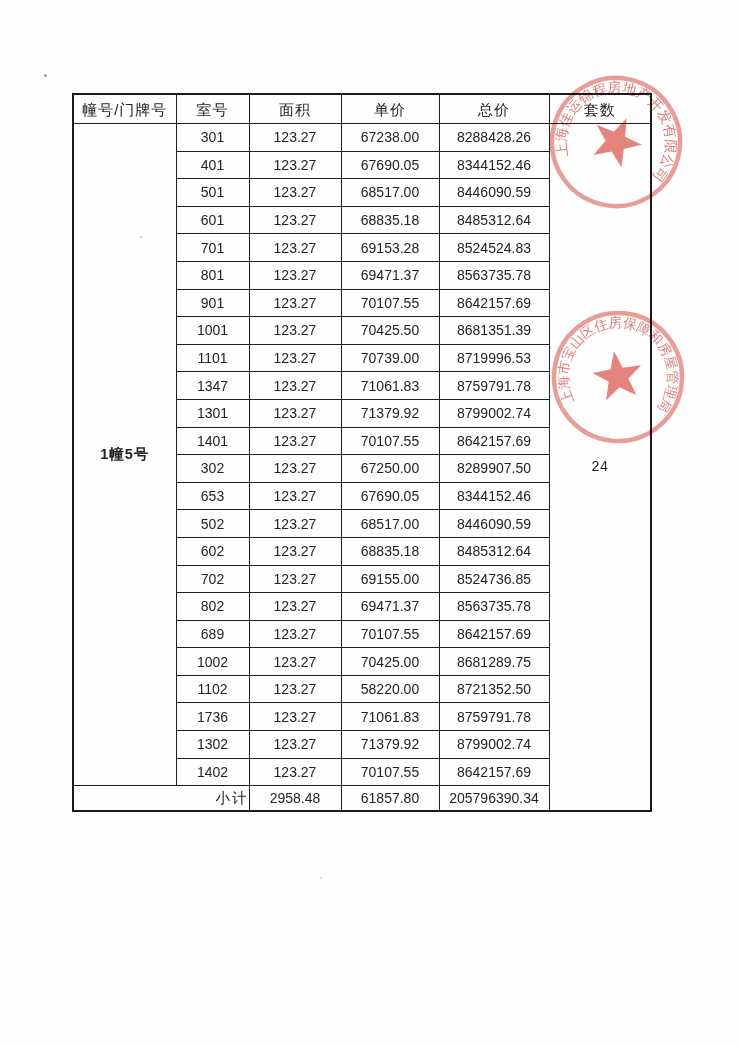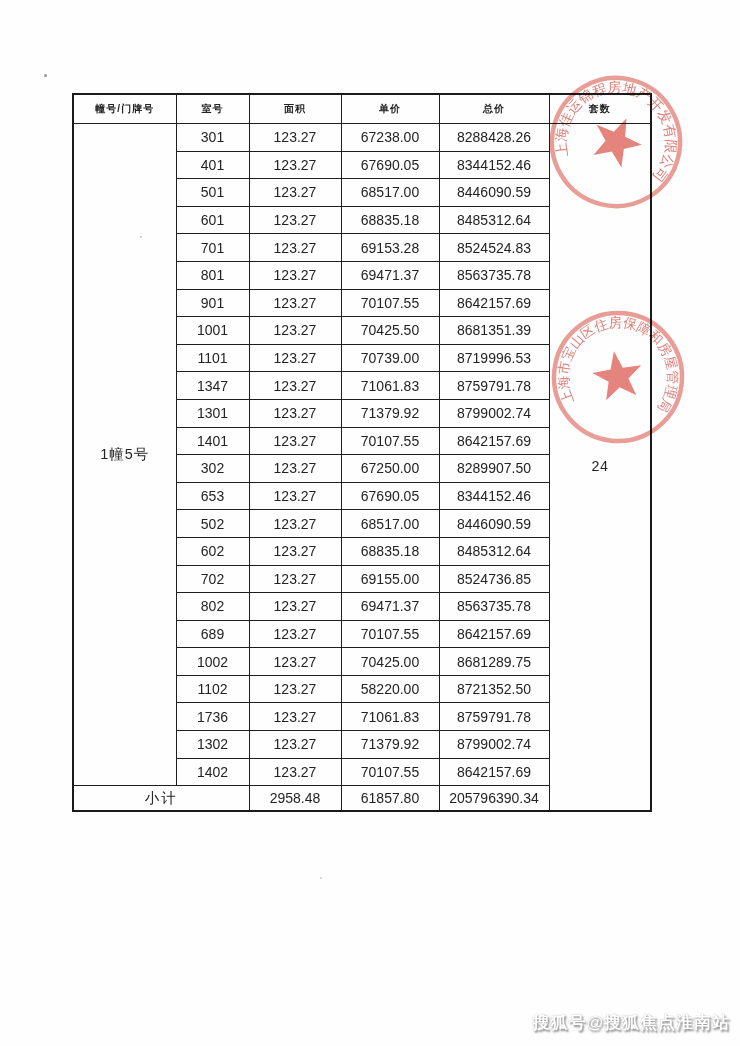--- a/index.html
+++ b/index.html
@@ -27,36 +27,37 @@
     text-align:center;
     vertical-align:middle;
     padding:0;
     font-size:14px;
     line-height:1;
     overflow:hidden;
     white-space:nowrap;
   }
   .doc-table thead th{
     height:28px;
-    font-weight:700;
-    font-size:10px;
+    font-weight:400;
+    font-size:15px;
     letter-spacing:1px;
   }
   .doc-table tr.data-row{height:27.6px;}
   .doc-table tr.subtotal-row{height:25px;}
   .doc-table td.building{
-    font-weight:400;
+    font-weight:700;
     font-size:14.5px;
     letter-spacing:1px;
   }
   .doc-table td.count{font-size:14px;font-family:Liberation Mono, monospace;}
   .doc-table td.subtotal-label{
     font-weight:400;
     font-size:14.5px;
     letter-spacing:2px;
+    text-align:right;
   }
 
   
   .stamp{
     position:absolute;
     mix-blend-mode:multiply;
     opacity:.88;
     pointer-events:none;
   }
   .stamp-company{left:546px;top:72px;transform:rotate(14deg);}
@@ -271,18 +272,17 @@
 
   <svg class="stamp stamp-bureau" width="140" height="140" viewBox="0 0 140 140">
     <circle cx="70" cy="70" r="64" fill="none" stroke="#de655c" stroke-opacity="0.72" stroke-width="4.5"></circle>
     <polygon points="70,44 76.2,61.5 94.7,62 80,73.2 85.3,91 70,80.5 54.7,91 60,73.2 45.3,62 63.8,61.5" transform="rotate(-15 70 70)" fill="#dd5a50" fill-opacity="0.85"></polygon>
     <path id="sealArc2" d="M 29.0,98.7 A 50,50 0 1 1 111.0,98.7" fill="none"></path>
     <text font-size="13.5" fill="#cf4a42" fill-opacity="0.82" letter-spacing="0">
       <textPath href="#sealArc2">上海市宝山区住房保障和房屋管理局</textPath>
     </text>
   </svg>
 
-  <div class="watermark">搜狐号@搜狐焦点淮南站</div>
 
   <div class="speck s1"></div>
   <div class="speck s2"></div>
   <div class="speck s3"></div>
 </div>
 
 </body></html>

